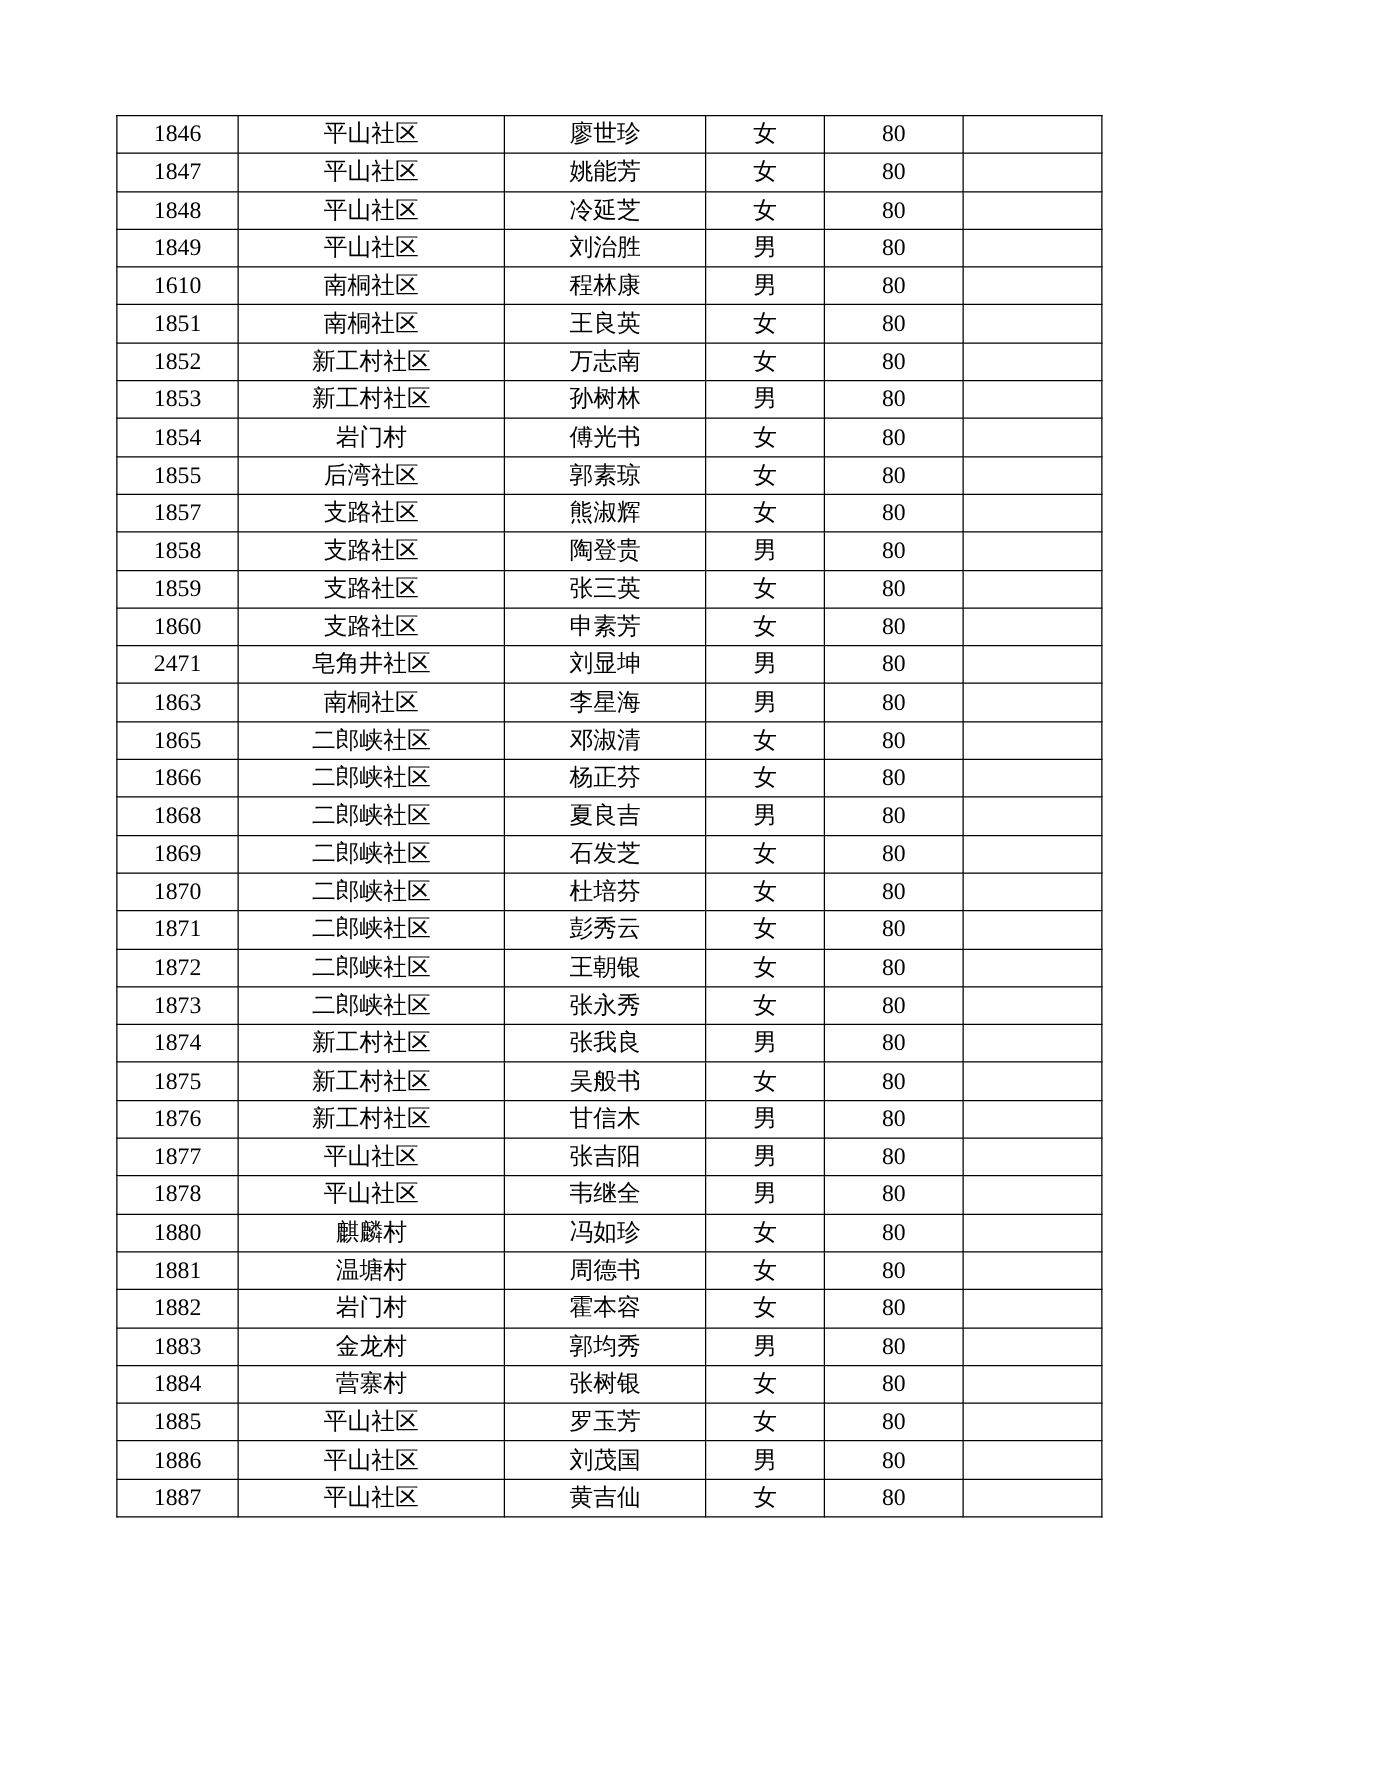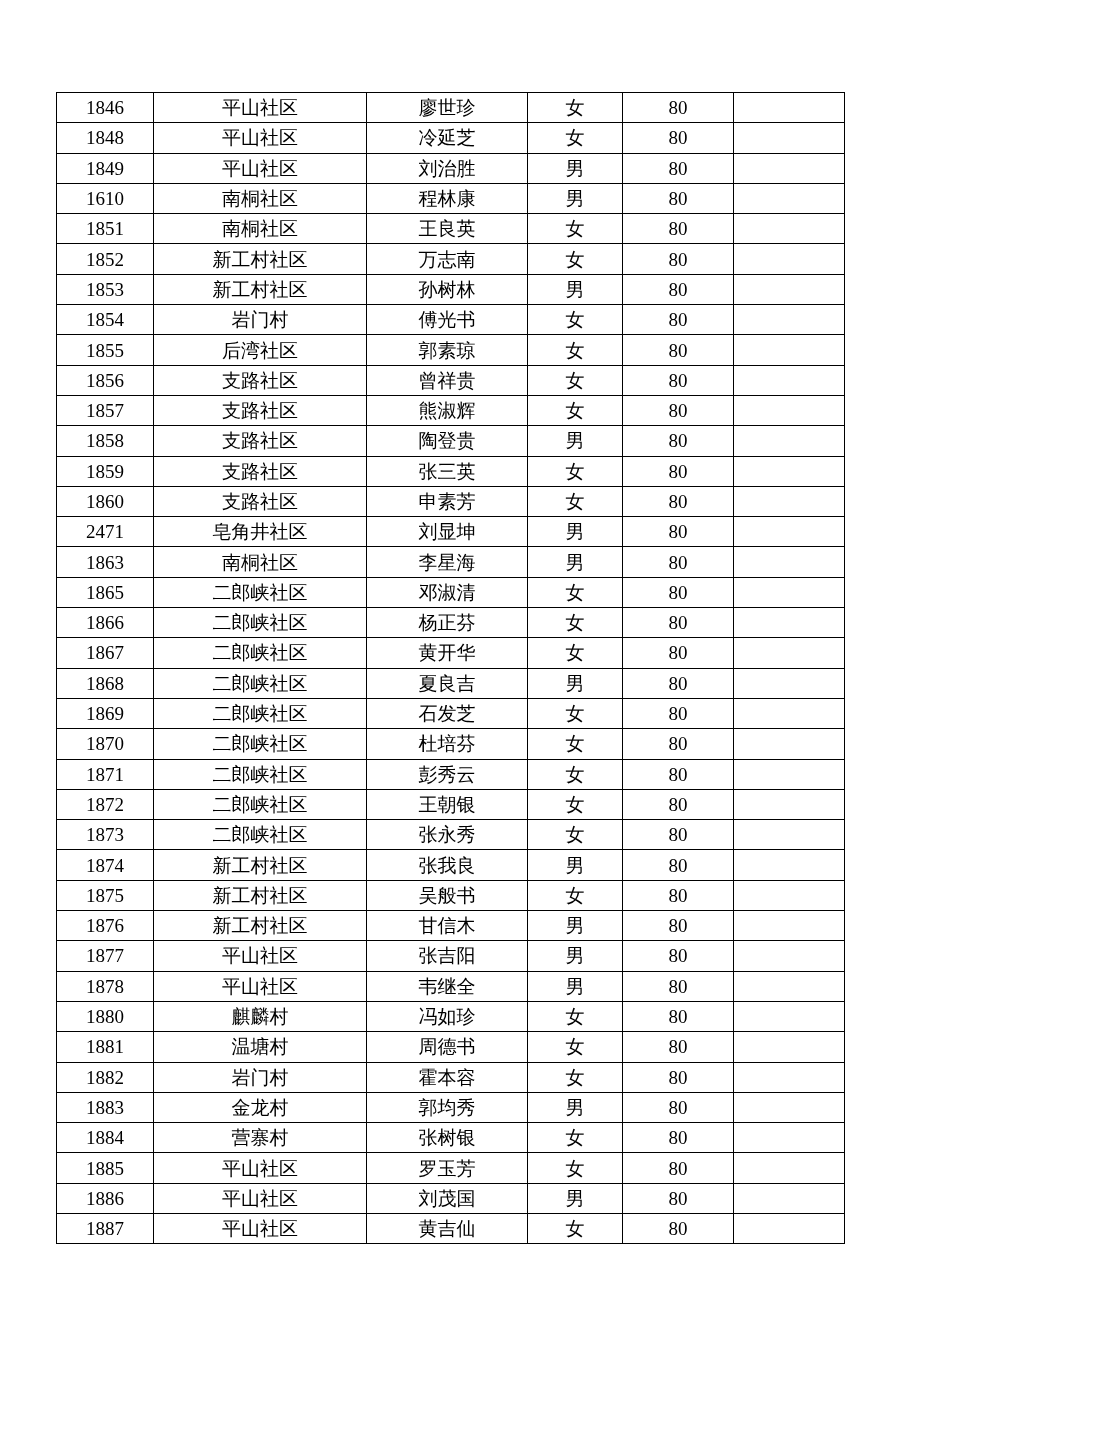--- a/index.html
+++ b/index.html
@@ -15,21 +15,21 @@
   }
   .page {
     position: relative;
     width: 1105px;
     height: 1430px;
     box-sizing: border-box;
     padding: 92px 0 0 0;
   }
   table.roster {
     border-collapse: collapse;
-    margin-left: 56px;
+    margin-left: 93px;
     table-layout: fixed;
   }
   table.roster td {
     border: 1px solid #000000;
     height: 29.3px;
     padding: 0;
     text-align: center;
     vertical-align: middle;
     font-size: 19px;
     line-height: 29px;
@@ -54,20 +54,28 @@
     <tbody>
         <tr>
           <td class="c-seq num">1846</td>
           <td class="c-area">平山社区</td>
           <td class="c-name">廖世珍</td>
           <td class="c-sex">女</td>
           <td class="c-age num">80</td>
           <td class="c-note"></td>
         </tr>
         <tr>
+          <td class="c-seq num">1847</td>
+          <td class="c-area">平山社区</td>
+          <td class="c-name">姚能芳</td>
+          <td class="c-sex">女</td>
+          <td class="c-age num">80</td>
+          <td class="c-note"></td>
+        </tr>
+        <tr>
           <td class="c-seq num">1848</td>
           <td class="c-area">平山社区</td>
           <td class="c-name">冷延芝</td>
           <td class="c-sex">女</td>
           <td class="c-age num">80</td>
           <td class="c-note"></td>
         </tr>
         <tr>
           <td class="c-seq num">1849</td>
           <td class="c-area">平山社区</td>
@@ -118,28 +126,20 @@
         </tr>
         <tr>
           <td class="c-seq num">1855</td>
           <td class="c-area">后湾社区</td>
           <td class="c-name">郭素琼</td>
           <td class="c-sex">女</td>
           <td class="c-age num">80</td>
           <td class="c-note"></td>
         </tr>
         <tr>
-          <td class="c-seq num">1856</td>
-          <td class="c-area">支路社区</td>
-          <td class="c-name">曾祥贵</td>
-          <td class="c-sex">女</td>
-          <td class="c-age num">80</td>
-          <td class="c-note"></td>
-        </tr>
-        <tr>
           <td class="c-seq num">1857</td>
           <td class="c-area">支路社区</td>
           <td class="c-name">熊淑辉</td>
           <td class="c-sex">女</td>
           <td class="c-age num">80</td>
           <td class="c-note"></td>
         </tr>
         <tr>
           <td class="c-seq num">1858</td>
           <td class="c-area">支路社区</td>
@@ -185,28 +185,20 @@
           <td class="c-area">二郎峡社区</td>
           <td class="c-name">邓淑清</td>
           <td class="c-sex">女</td>
           <td class="c-age num">80</td>
           <td class="c-note"></td>
         </tr>
         <tr>
           <td class="c-seq num">1866</td>
           <td class="c-area">二郎峡社区</td>
           <td class="c-name">杨正芬</td>
-          <td class="c-sex">女</td>
-          <td class="c-age num">80</td>
-          <td class="c-note"></td>
-        </tr>
-        <tr>
-          <td class="c-seq num">1867</td>
-          <td class="c-area">二郎峡社区</td>
-          <td class="c-name">黄开华</td>
           <td class="c-sex">女</td>
           <td class="c-age num">80</td>
           <td class="c-note"></td>
         </tr>
         <tr>
           <td class="c-seq num">1868</td>
           <td class="c-area">二郎峡社区</td>
           <td class="c-name">夏良吉</td>
           <td class="c-sex">男</td>
           <td class="c-age num">80</td>

